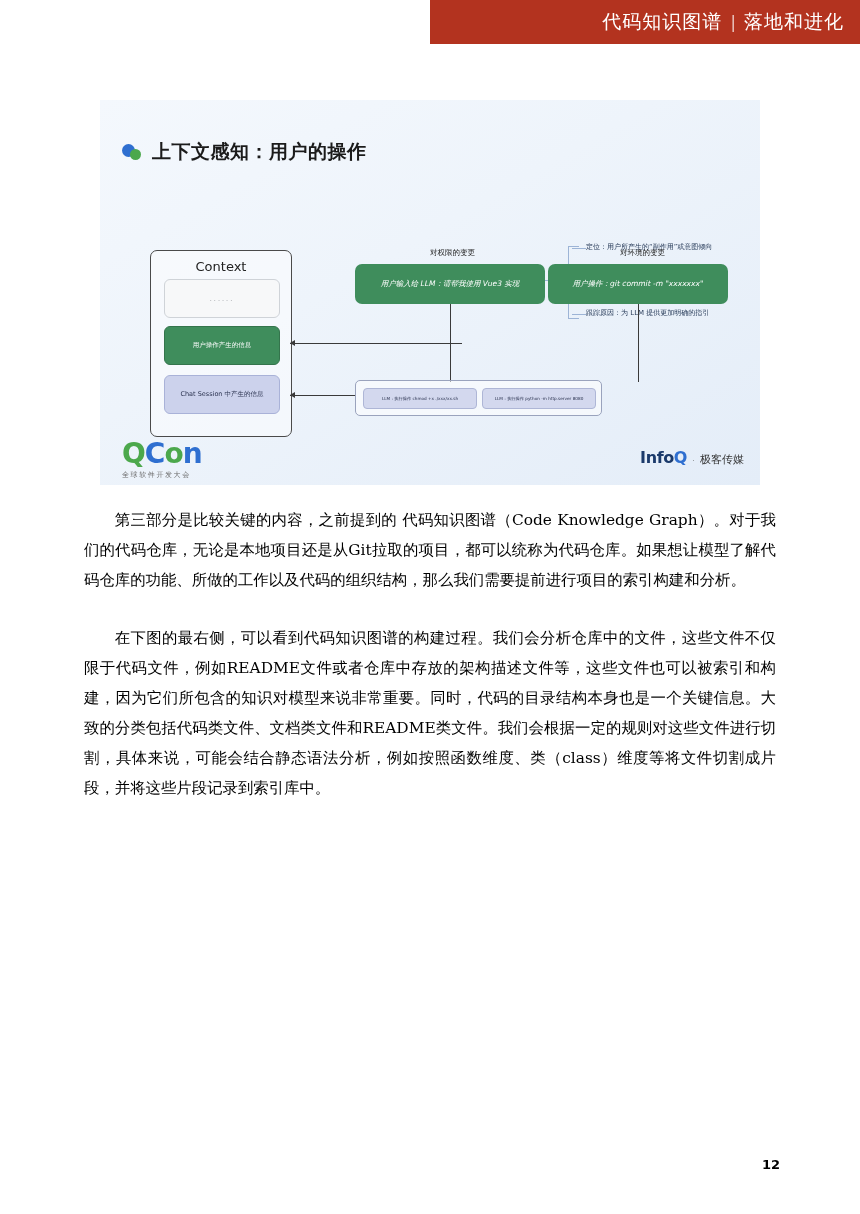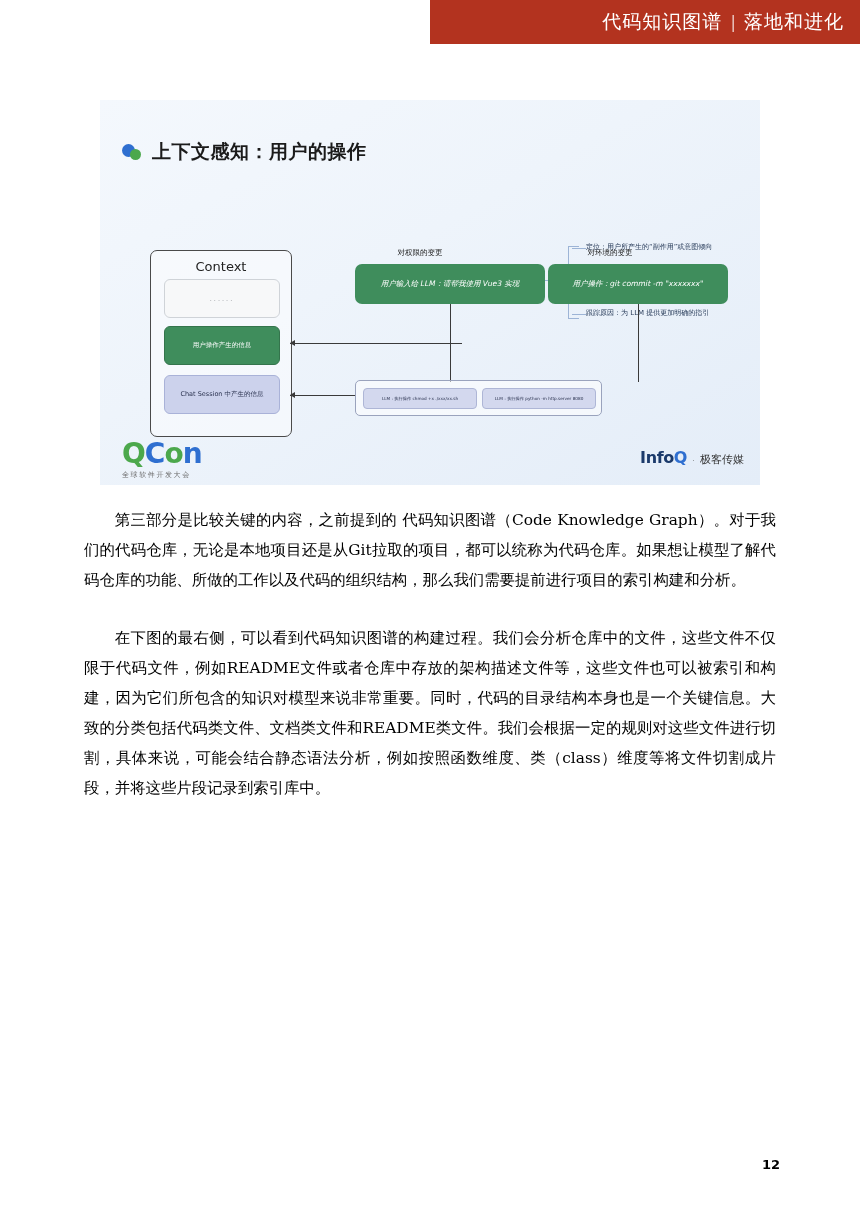--- a/index.html
+++ b/index.html
@@ -79,21 +79,21 @@
     display:flex;align-items:center;justify-content:center;
     font-size:6.5px;font-family:"DejaVu Sans", sans-serif;
   }
   .ctx-empty{top:28px;height:37px;background:#f7f8f9;border:1px solid #cfd3d8;color:#8b8f94;letter-spacing:2px;}
   .ctx-green{top:75px;height:37px;background:#3f8d5c;border:1px solid #34744c;color:#ffffff;}
   .ctx-lav{top:124px;height:37px;background:#ccd2ec;border:1px solid #a9b2d8;color:#2b3350;}
 
   
   .grp-label{
     position:absolute;font-size:7.5px;color:#222;
-    font-family:"DejaVu Sans", sans-serif;white-space:nowrap;text-align:center;
+    font-family:"DejaVu Sans", sans-serif;white-space:nowrap;text-align:right;
   }
   .lbl-a{left:265px;top:148px;width:110px;}
   .lbl-b{left:455px;top:148px;width:110px;}
   .green-box{
     position:absolute;top:164px;height:40px;border-radius:7px;
     background:#3f8d5c;display:flex;align-items:center;justify-content:center;
     color:#ffffff;font-size:7.5px;font-family:"DejaVu Sans", sans-serif;white-space:nowrap;font-style:italic;
   }
   .gb-a{left:255px;width:190px;}
   .gb-b{left:448px;width:180px;}

